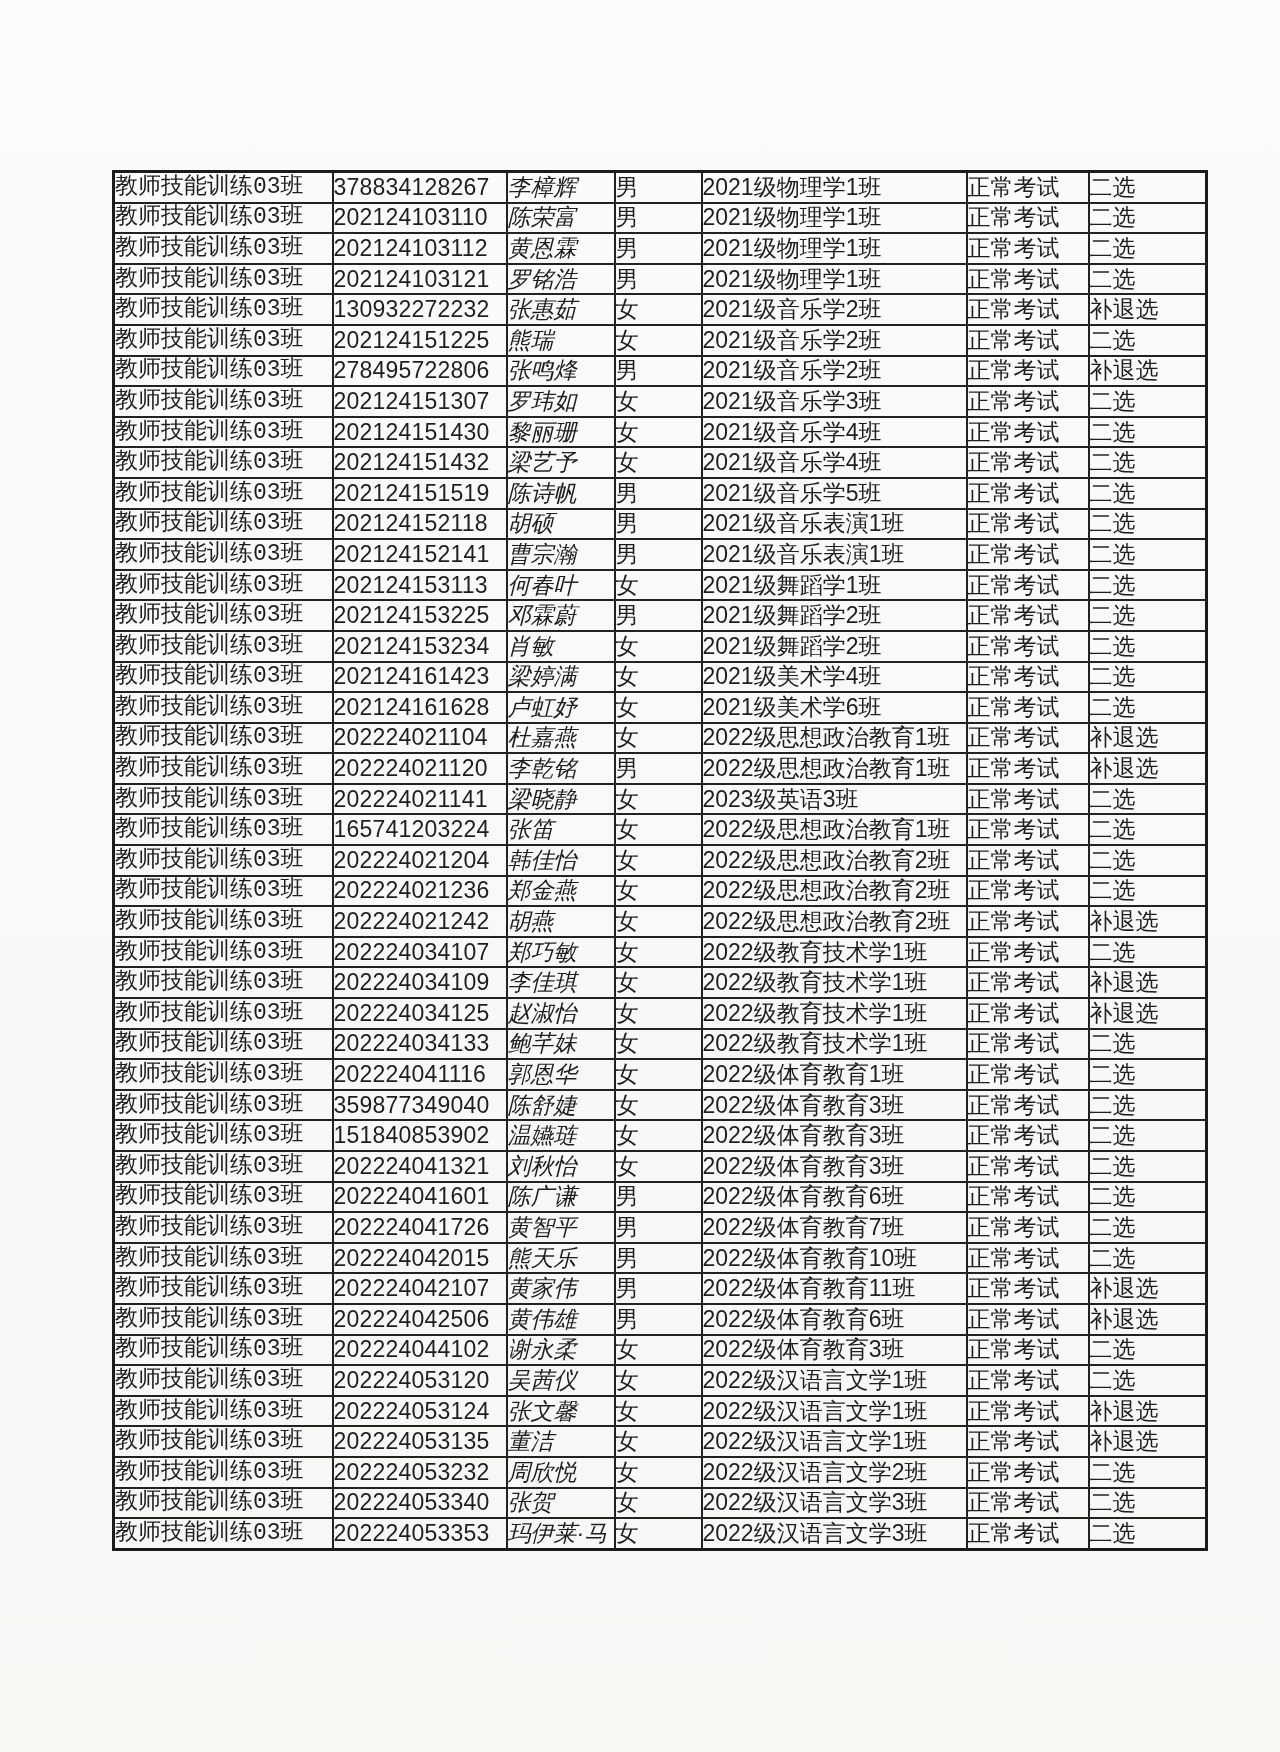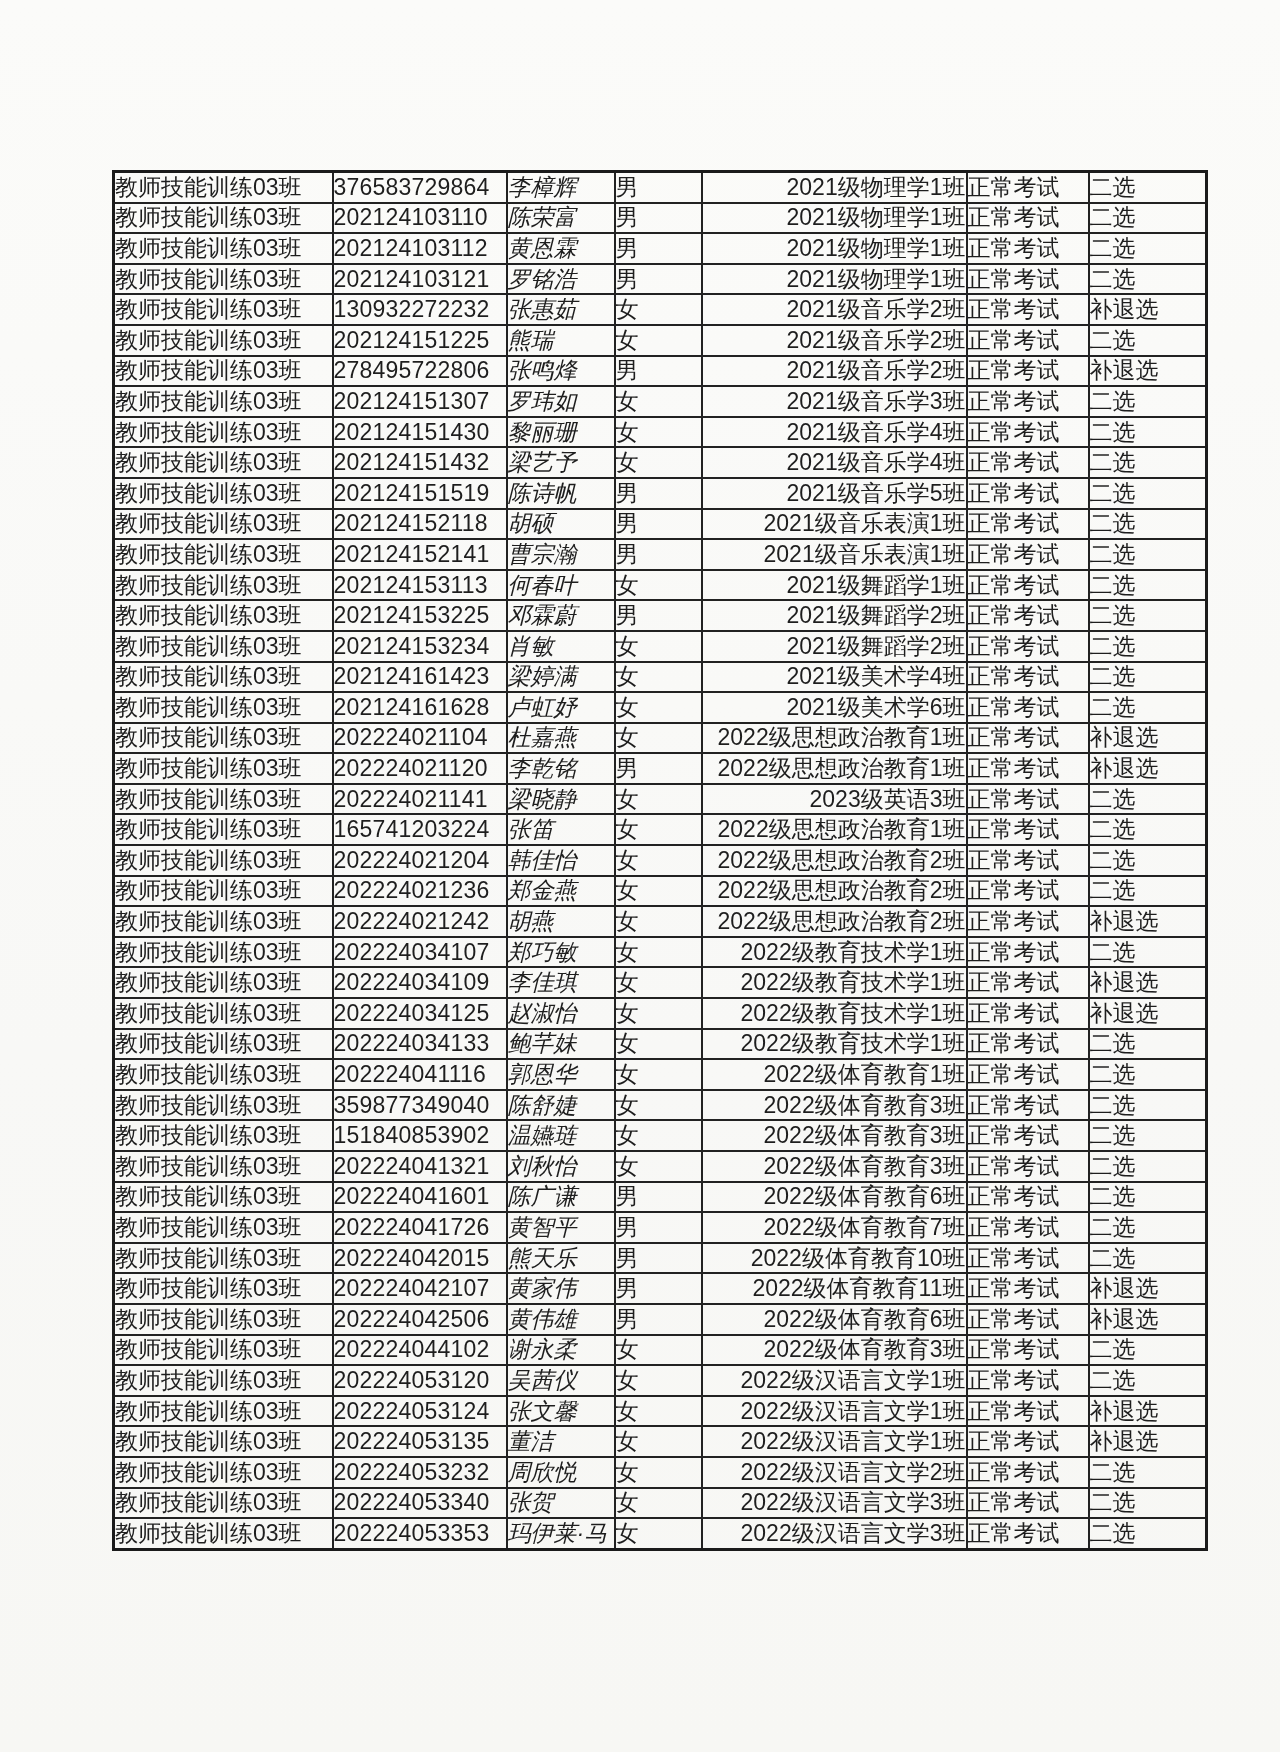--- a/index.html
+++ b/index.html
@@ -40,46 +40,46 @@
   }
   
   col.w0 { width: 219px; }
   col.w1 { width: 174px; }
   col.w2 { width: 108px; }
   col.w3 { width: 87px;  }
   col.w4 { width: 265px; }
   col.w5 { width: 122px; }
   col.w6 { width: 118px; }
   
-  td.c0 { padding-left: 8px; }
+  td.c0 { padding-left: 8px; font-family: Liberation Mono, monospace; }
   td.c1 { padding-left: 8px; font-size: 24px; letter-spacing: 0.2px; }
   td.c2 { padding-left: 12px; font-style: italic; }
   td.c3 { padding-left: 12px; }
-  td.c4 { padding-left: 6px; text-align: right; }
+  td.c4 { padding-left: 6px; }
   td.c5 { padding-left: 13px; }
   td.c6 { padding-left: 13px; }
 </style>
 </head>
 <body>
 
 <div class="sheet">
   <table class="roster">
     <colgroup>
       <col class="w0">
         <col class="w1">
         <col class="w2">
         <col class="w3">
       <col class="w4">
         <col class="w5">
         <col class="w6">
     </colgroup>
     <tbody id="roster-body">
         <tr>
           <td class="c0">教师技能训练03班</td>
-          <td class="c1">376583729864</td>
+          <td class="c1">378834128267</td>
           <td class="c2">李樟辉</td>
           <td class="c3">男</td>
           <td class="c4">2021级物理学1班</td>
           <td class="c5">正常考试</td>
           <td class="c6">二选</td>
         </tr>
         <tr>
           <td class="c0">教师技能训练03班</td>
           <td class="c1">202124103110</td>
           <td class="c2">陈荣富</td>

